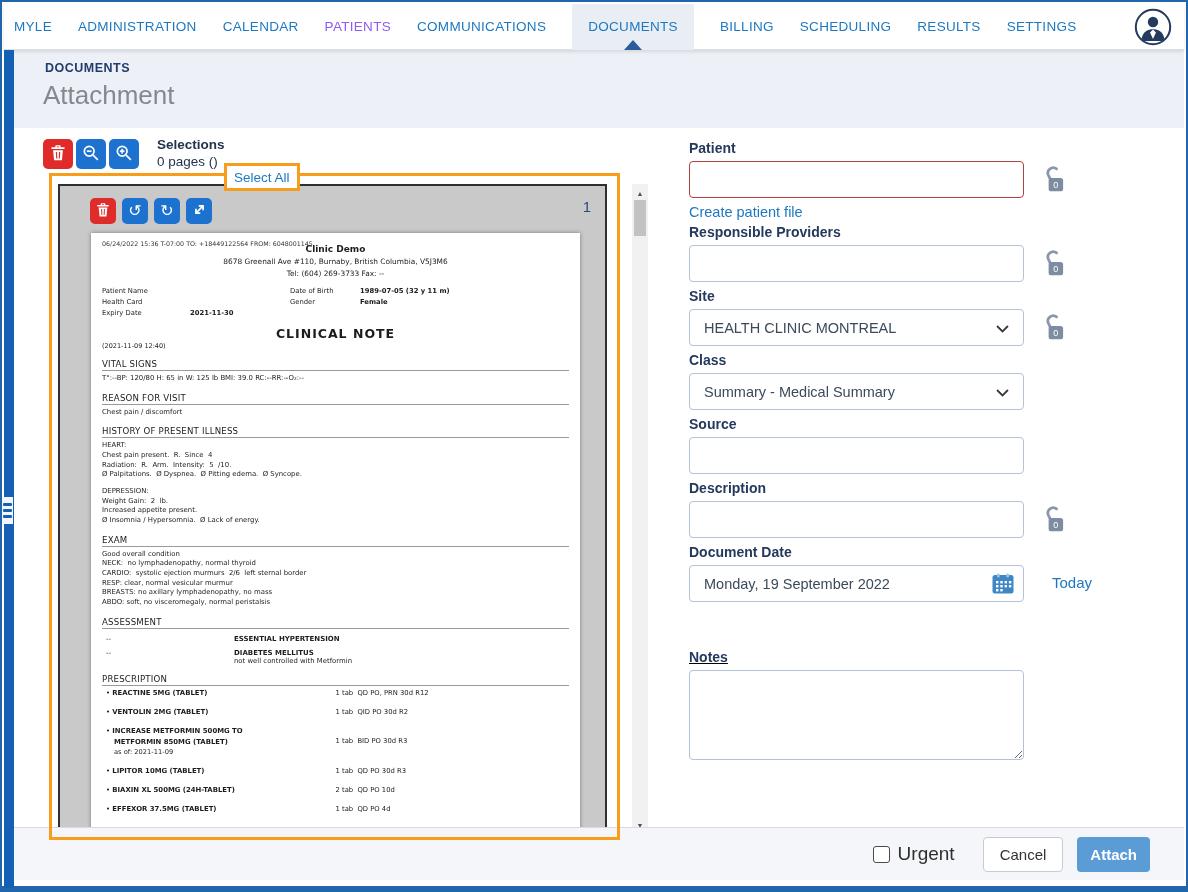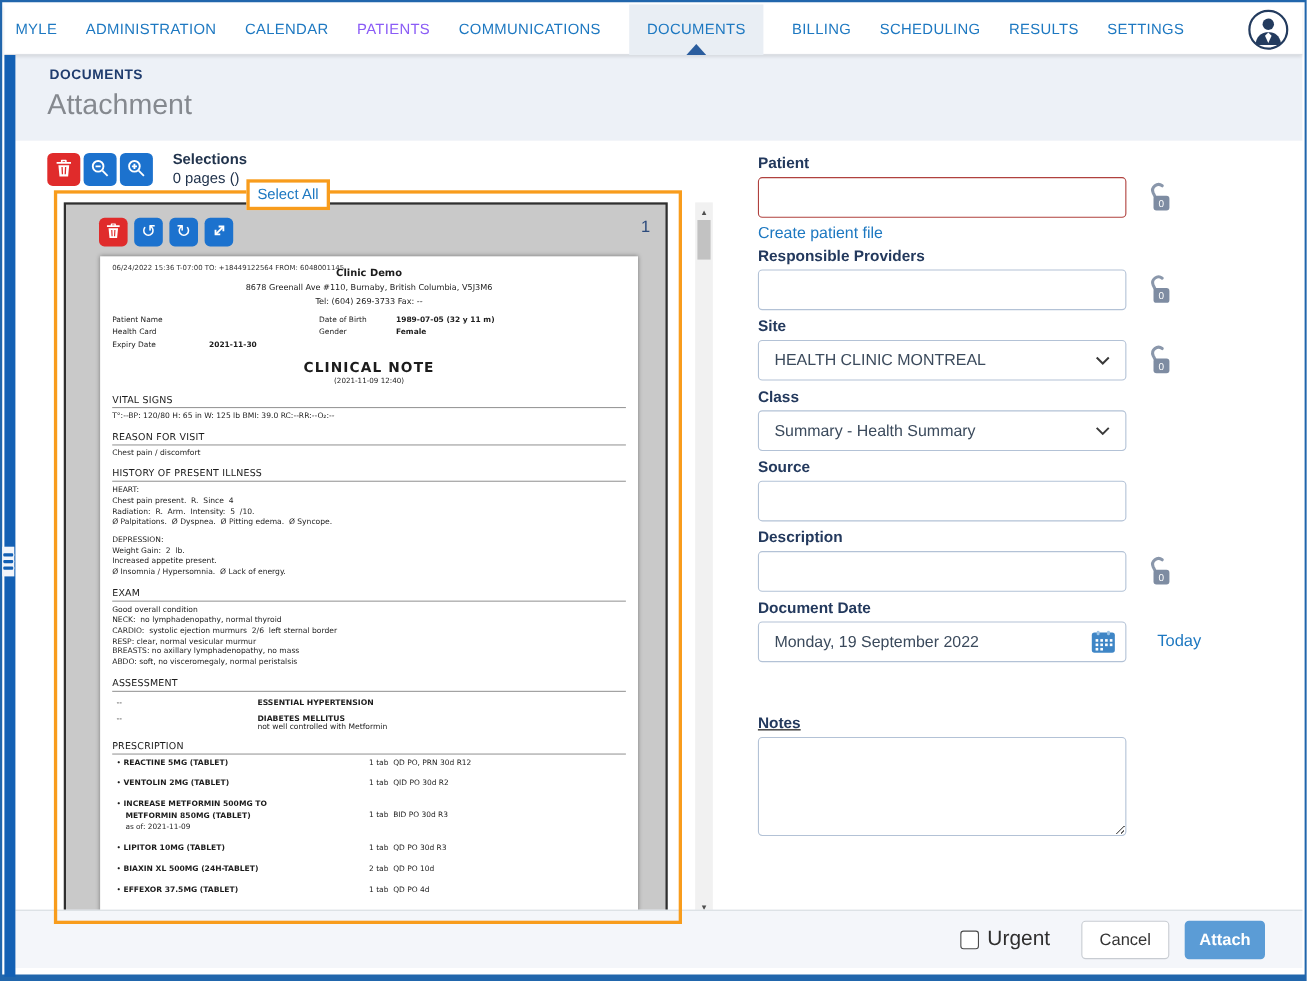--- a/index.html
+++ b/index.html
@@ -53,21 +53,21 @@
   .page-number { position:absolute; right:14px; top:12px; font-size:15px; color:#2c4a7c; }
 
   .doc-page { position:absolute; left:31px; top:47px; width:489px; height:600px; background:#fff; padding:7px 11px; overflow:hidden; box-shadow:0 0 4px rgba(0,0,0,.4); }
   .doc-page, .doc-page * { font-family:"DejaVu Sans", sans-serif; color:#1c1c1c; }
   .fax-line { font-size:6.3px; color:#333; }
   .clinic-name { font-size:9px; font-weight:700; text-align:center; margin-top:-3px; }
   .clinic-addr, .clinic-tel { font-size:7.4px; text-align:center; margin-top:3px; }
   .pt-grid { display:grid; grid-template-columns:88px 100px 70px 1fr; margin-top:9px; font-size:6.8px; row-gap:3px; }
   .pt-grid .val { font-weight:700; }
   .note-title { font-size:12.5px; text-align:center; letter-spacing:1px; margin-top:9px; font-weight:600; }
-  .note-sub { font-size:6.5px; text-align:center; margin-top:1px; }
+  .note-sub { font-size:6.5px; text-align:left; margin-top:1px; }
   .doc-sec { margin-top:9px; }
   .doc-sec-h { font-size:8.6px; letter-spacing:.2px; border-bottom:1px solid #9a9a9a; padding-bottom:1px; margin-bottom:3px; }
   .doc-line { font-size:6.9px; line-height:1.4; white-space:pre-wrap; }
   .gap { height:7px; }
   .assess-item { position:relative; padding-left:132px; margin:6px 0; }
   .assess-item .dash { position:absolute; left:4px; top:0; font-size:6.9px; }
   .assess-name { font-size:7px; font-weight:700; }
   .assess-note { font-size:6.9px; }
   .assess-note:empty { display:none; }
   .rx-item { display:flex; align-items:center; margin-bottom:11px; }
@@ -384,21 +384,21 @@
           <path d="M6.5 13 L6.5 8.5 A5 5 0 0 1 16 6.5" fill="none" stroke="#8a97ab" stroke-width="2.6" stroke-linecap="round" transform="rotate(-26 11 9)"></path>
           <rect x="7" y="13" width="13.5" height="12.5" rx="2.5" fill="#7e8ca2"></rect>
           <text x="13.7" y="22.5" font-size="8.5" fill="#ffffff" text-anchor="middle" font-family="Liberation Sans, sans-serif">0</text>
         </svg>
       </span>
     </div>
 
     <div class="field" style="top:224px;">
       <label class="field-label">Class</label>
       <div class="fake-select">
-        <span>Summary - Health Summary</span>
+        <span>Summary - Medical Summary</span>
         <span>
           <svg width="13" height="8" viewBox="0 0 13 8" fill="none" stroke="#3a3a3a" stroke-width="1.8">
               <path d="M1 1 L6.5 6.5 L12 1"></path>
             </svg>
         </span>
       </div>
     </div>
 
     <div class="field" style="top:288px;">
       <label class="field-label">Source</label>

